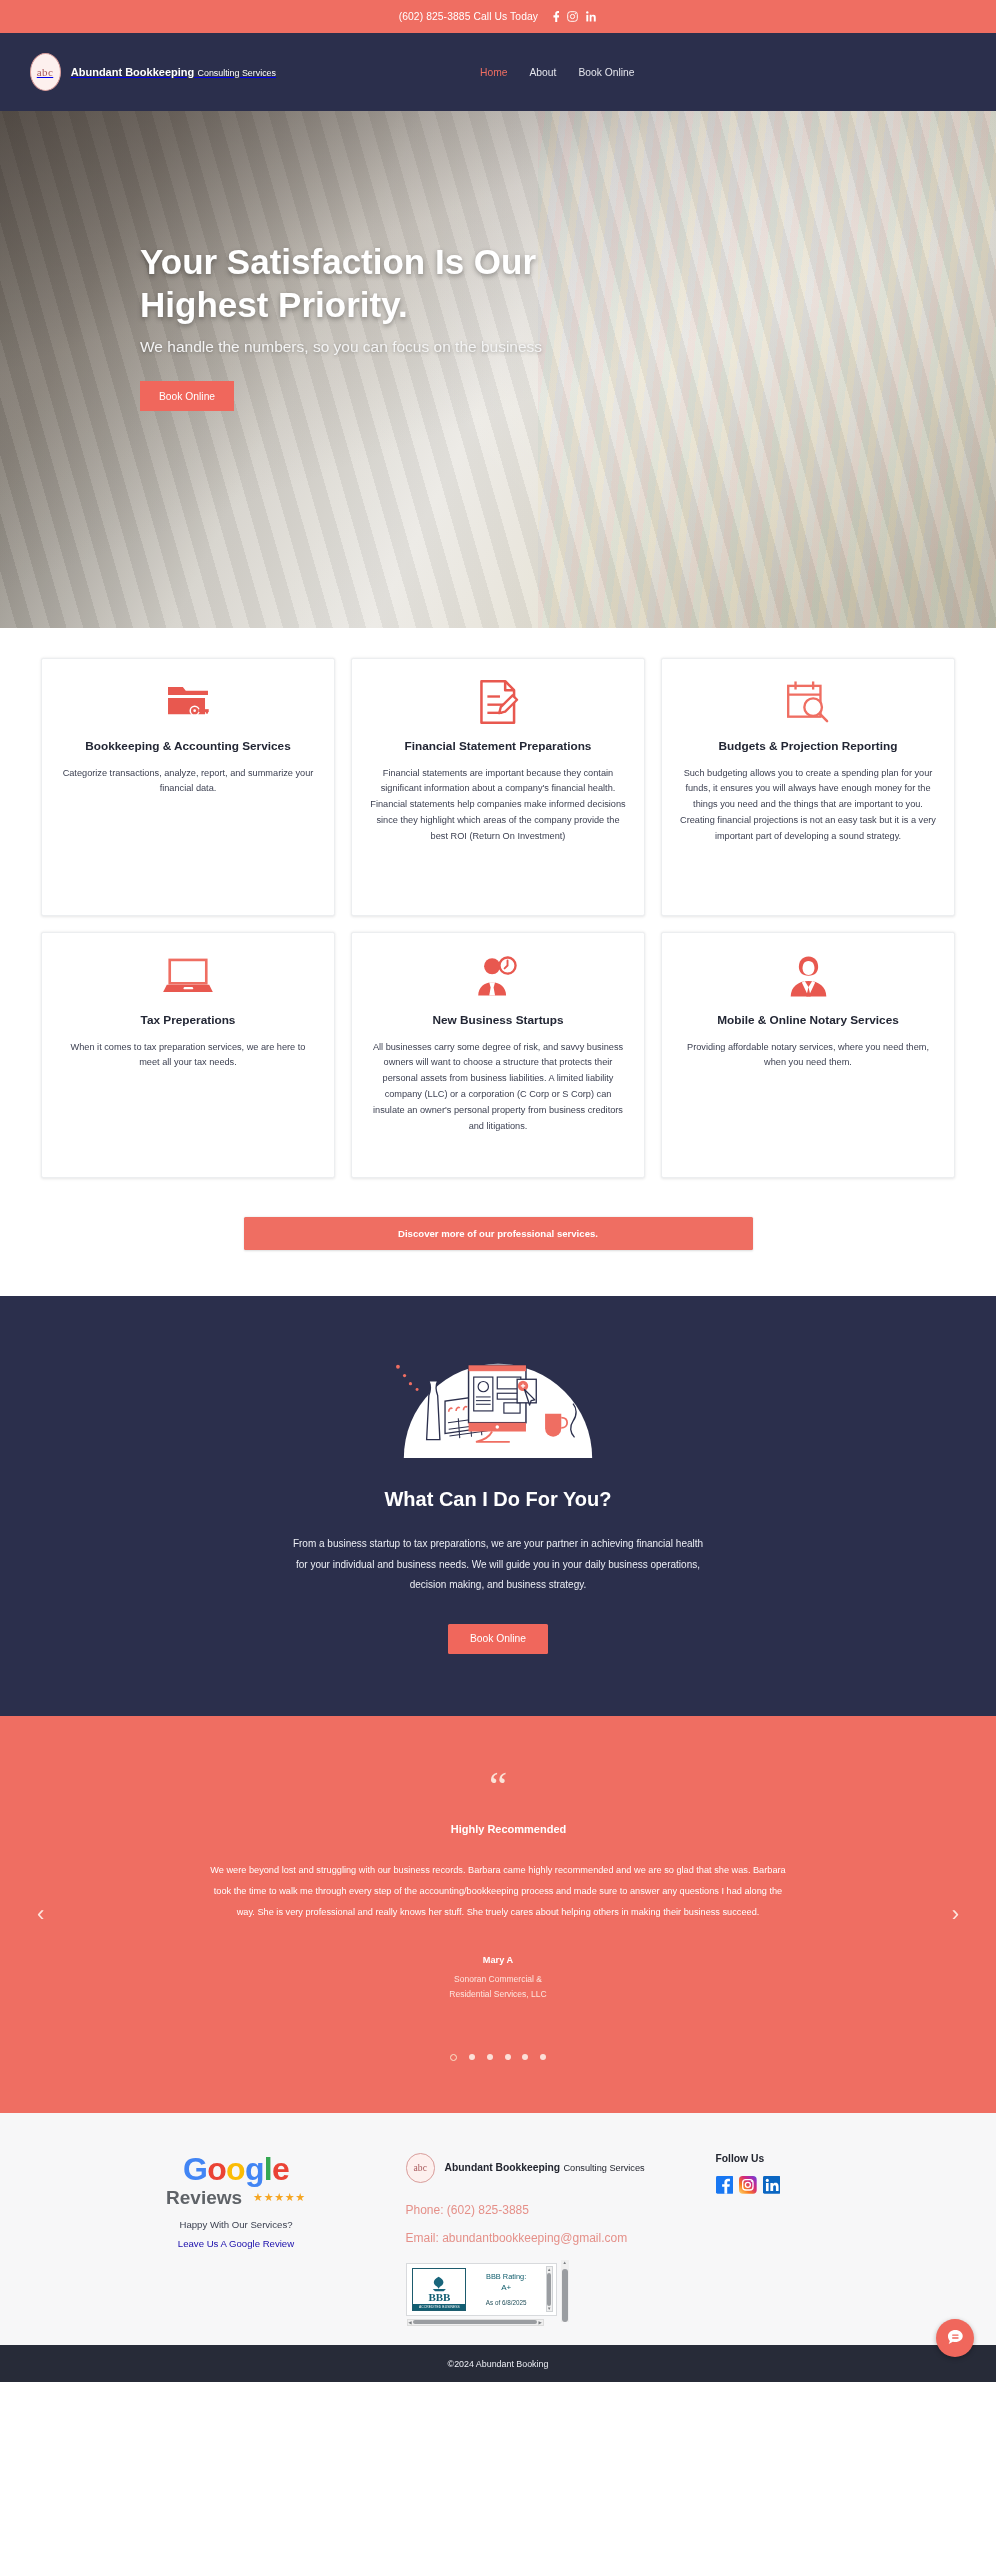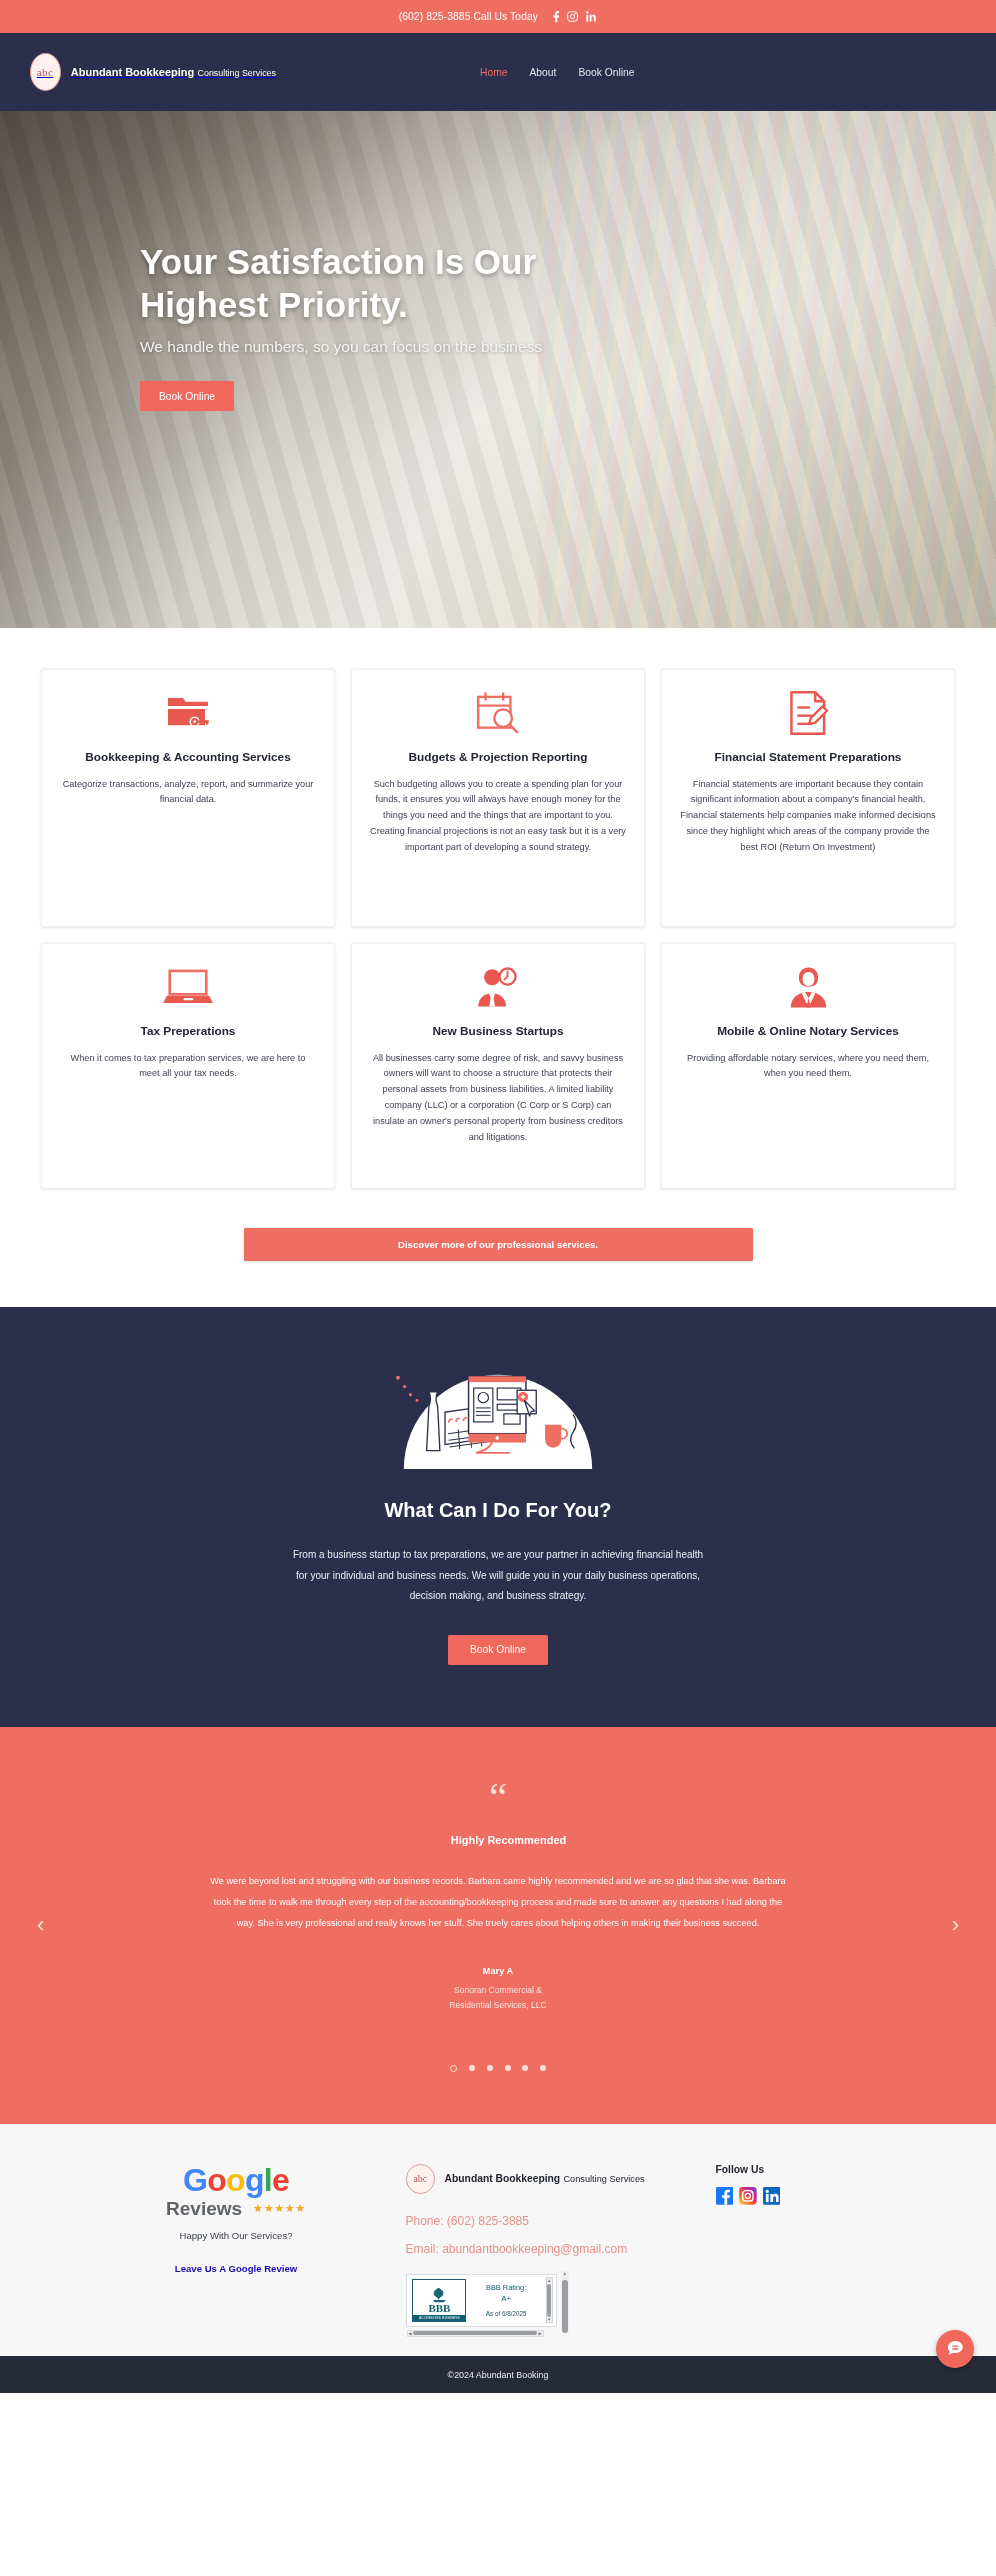--- a/index.html
+++ b/index.html
@@ -107,21 +107,21 @@
   .card-row { display: flex; gap: 16px; margin-bottom: 16px; }
   .card {
     flex: 1;
     background: #fff;
     border: 0.7px solid #eceef0;
     border-radius: 2.2px;
     box-shadow: 0 0.7px 3px rgba(0,0,0,.10);
     padding: 20.7px 17.7px 25px;
     text-align: center;
   }
-  .card-row.row1 .card { min-height: 258px; margin-top: 11px; }
+  .card-row.row1 .card { min-height: 258px; }
   .card-row.row2 .card { min-height: 246px; }
   .card-icon { height: 46px; display: flex; align-items: center; justify-content: center; margin-bottom: 11.8px; }
   .card-title {
     font-size: 11.8px; font-weight: bold; color: #222634;
     line-height: 1.55; margin-bottom: 10.3px;
   }
   .card-body { font-size: 9.2px; line-height: 1.72; color: #3d4152; }
 
   
   .client-login {
@@ -203,21 +203,21 @@
     justify-content: center;
     gap: 66px;
   }
   .f-col-google { width: 207px; text-align: center; }
   .google-logo { font-size: 32px; font-weight: bold; font-family: "Liberation Sans", sans-serif; letter-spacing: -0.7px; line-height: 1; }
   .g-b { color: #4285F4; } .g-r { color: #EA4335; } .g-y { color: #FBBC05; } .g-g { color: #34A853; }
   .google-reviews-line { display: flex; align-items: center; justify-content: center; gap: 11px; margin-top: 1.5px; }
   .reviews-word { font-size: 19px; color: #5f6368; font-weight: bold; }
   .stars { color: #F5A623; font-size: 11px; letter-spacing: 0.7px; }
   .happy-text { margin-top: 10.3px; font-size: 9.6px; color: #3c4150; }
-  .leave-review { margin-top: 22px; font-size: 9.6px; font-weight: bold; color: #1a0dab; text-decoration: none; display: inline-block; }
+  .leave-review { margin-top: 8px; font-size: 9.6px; font-weight: normal; color: #1a0dab; text-decoration: none; display: inline-block; }
 
   .f-col-info { width: 244px; }
   .f-brand { display: flex; align-items: center; gap: 9.6px; }
   .f-brand-mark {
     width: 29.5px; height: 29.5px; border-radius: 50%;
     background: #fdf0ee; border: 0.7px solid #d89d9b;
     display: flex; align-items: center; justify-content: center;
     font-family: "Liberation Serif", serif; font-size: 9.6px; color: #a85a5c;
   }
   .f-brand-name { font-size: 10.3px; font-weight: bold; line-height: 1.35; color: #22252f; max-width: 81px; }
@@ -340,46 +340,46 @@
             <rect x="45" y="34" width="14" height="4" fill="#e8584f"></rect>
             <rect x="55" y="36" width="3" height="4" fill="#e8584f"></rect>
           </svg>
         </div>
         <div class="card-title">Bookkeeping &amp; Accounting Services</div>
         <div class="card-body">Categorize transactions, analyze, report, and summarize your financial data.</div>
       </div>
 
       <div class="card">
         <div class="card-icon">
+          <svg width="43" height="46" viewBox="0 0 58 62">
+            <path d="M6 3h32l12 12v44H6z" fill="#fff" stroke="#e8584f" stroke-width="3.4" stroke-linejoin="round"></path>
+            <path d="M38 3v12h12" fill="none" stroke="#e8584f" stroke-width="3.4" stroke-linejoin="round"></path>
+            <rect x="14" y="22" width="17" height="3.2" fill="#e8584f"></rect>
+            <rect x="14" y="33" width="22" height="3.2" fill="#e8584f"></rect>
+            <rect x="14" y="44" width="20" height="3.2" fill="#e8584f"></rect>
+            <path d="M48 22l6 6-16 16-8 2 2-8z" fill="#fff" stroke="#e8584f" stroke-width="3.2" stroke-linejoin="round"></path>
+          </svg>
+        </div>
+        <div class="card-title">Financial Statement Preparations</div>
+        <div class="card-body">Financial statements are important because they contain significant information about a company's financial health. Financial statements help companies make informed decisions since they highlight which areas of the company provide the best ROI (Return On Investment)</div>
+      </div>
+
+      <div class="card">
+        <div class="card-icon">
           <svg width="46" height="44" viewBox="0 0 62 60">
             <rect x="4" y="8" width="44" height="42" fill="none" stroke="#ef6e62" stroke-width="3.2"></rect>
             <line x1="4" y1="20" x2="48" y2="20" stroke="#ef6e62" stroke-width="3.2"></line>
             <line x1="14" y1="2" x2="14" y2="13" stroke="#ef6e62" stroke-width="3.2"></line>
             <line x1="38" y1="2" x2="38" y2="13" stroke="#ef6e62" stroke-width="3.2"></line>
             <circle cx="38" cy="37" r="12" fill="#fff" stroke="#ef6e62" stroke-width="3.2"></circle>
             <line x1="47" y1="46" x2="57" y2="56" stroke="#ef6e62" stroke-width="3.4" stroke-linecap="round"></line>
           </svg>
         </div>
         <div class="card-title">Budgets &amp; Projection Reporting</div>
         <div class="card-body">Such budgeting allows you to create a spending plan for your funds, it ensures you will always have enough money for the things you need and the things that are important to you. Creating financial projections is not an easy task but it is a very important part of developing a sound strategy.</div>
-      </div>
-
-      <div class="card">
-        <div class="card-icon">
-          <svg width="43" height="46" viewBox="0 0 58 62">
-            <path d="M6 3h32l12 12v44H6z" fill="#fff" stroke="#e8584f" stroke-width="3.4" stroke-linejoin="round"></path>
-            <path d="M38 3v12h12" fill="none" stroke="#e8584f" stroke-width="3.4" stroke-linejoin="round"></path>
-            <rect x="14" y="22" width="17" height="3.2" fill="#e8584f"></rect>
-            <rect x="14" y="33" width="22" height="3.2" fill="#e8584f"></rect>
-            <rect x="14" y="44" width="20" height="3.2" fill="#e8584f"></rect>
-            <path d="M48 22l6 6-16 16-8 2 2-8z" fill="#fff" stroke="#e8584f" stroke-width="3.2" stroke-linejoin="round"></path>
-          </svg>
-        </div>
-        <div class="card-title">Financial Statement Preparations</div>
-        <div class="card-body">Financial statements are important because they contain significant information about a company's financial health. Financial statements help companies make informed decisions since they highlight which areas of the company provide the best ROI (Return On Investment)</div>
       </div>
     </div>
 
     <div class="card-row row2">
       <div class="card">
         <div class="card-icon">
           <svg width="50" height="38" viewBox="0 0 68 52">
             <rect x="9" y="4" width="50" height="32" fill="#fff" stroke="#ef6e62" stroke-width="3.6"></rect>
             <path d="M5 38h58l5 10H0z" fill="#e8584f"></path>
             <rect x="28" y="41" width="13" height="3.2" rx="1.6" fill="#fff"></rect>

